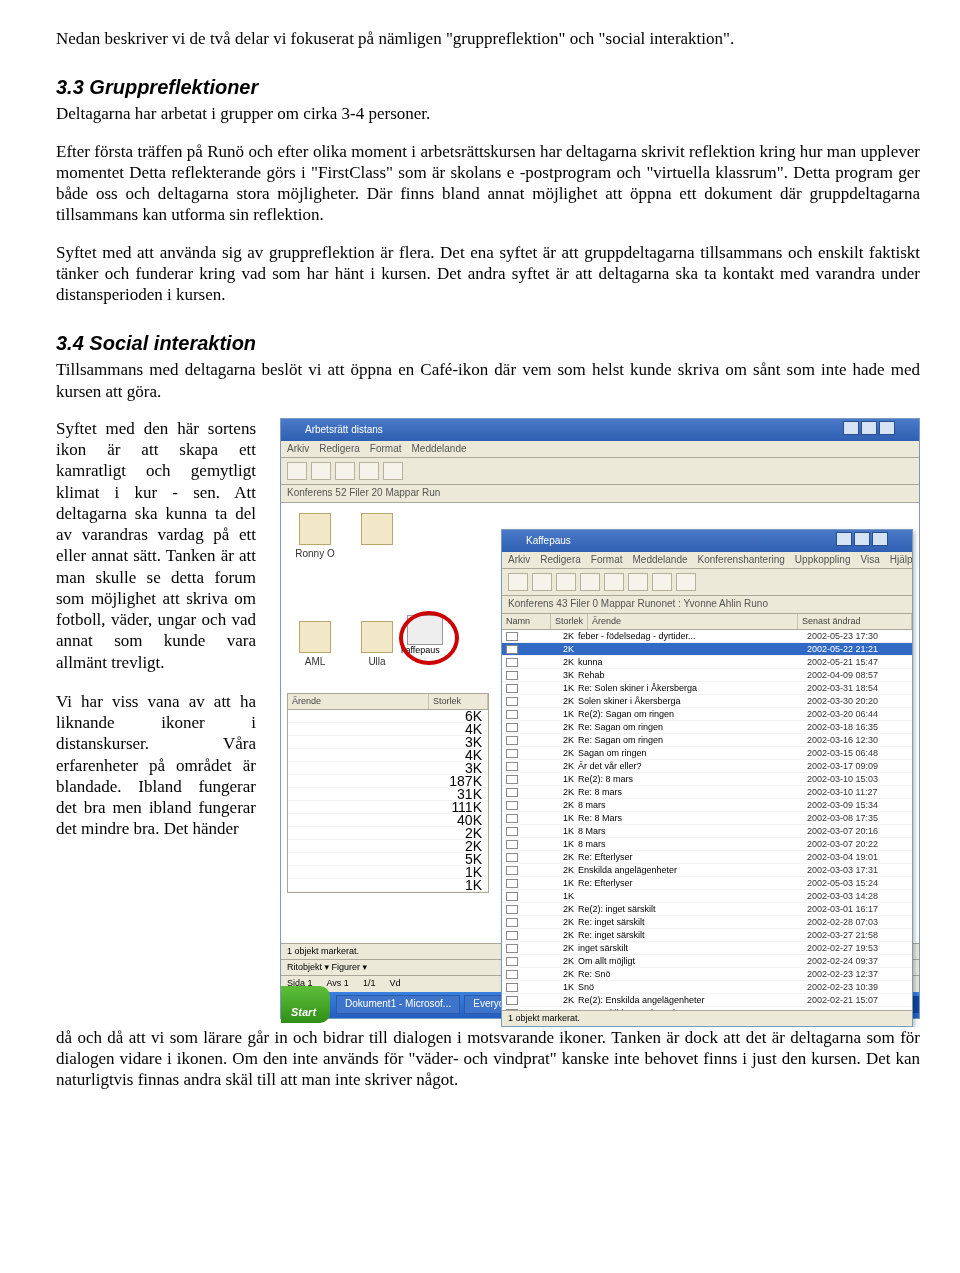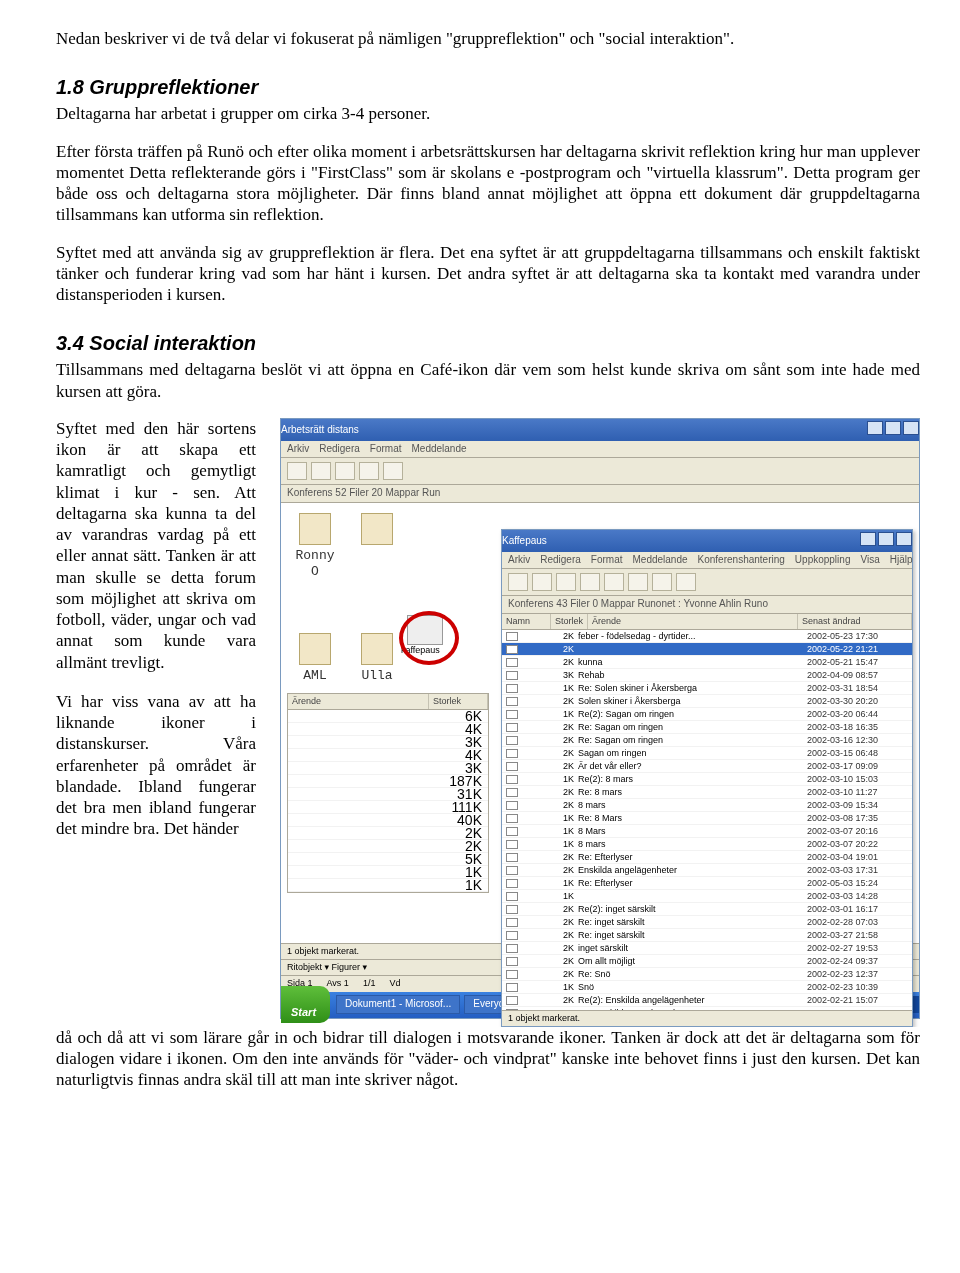--- a/index.html
+++ b/index.html
@@ -48,21 +48,21 @@
     border: 1px solid #7a9abf;
     background: #ece9d8;
     font-family: Tahoma, Arial, sans-serif;
     font-size: 10px;
     color: #000;
     position: relative;
   }
   .titlebar {
     background: linear-gradient(#4a79c7,#2f5fb1);
     color: #fff;
-    padding: 2px 0;
+    padding: 2px 24px;
     display: flex;
     justify-content: space-between;
     align-items: center;
     height: 18px;
   }
   .titlebar .btns span {
     display: inline-block;
     width: 14px; height: 12px;
     background: #d6e3f5;
     border: 1px solid #2a4f90;
@@ -97,21 +97,21 @@
   .icon-cell {
     width: 48px;
     text-align: center;
   }
   .icon-cell .ic {
     width: 30px; height: 30px;
     background: #f2e7c7;
     border: 1px solid #b8a76e;
     margin: 0 auto 3px auto;
   }
-  .icon-cell .lbl { font-size: 13px; color: #333; font-family: Liberation Mono, monospace; }
+  .icon-cell .lbl { font-size: 10px; color: #333; }
   .circle-highlight {
     position: absolute;
     left: 118px; top: 108px;
     width: 52px; height: 46px;
     border: 4px solid #c00;
     border-radius: 50%;
   }
   .kaffe-icon {
     position: absolute;
     left: 126px; top: 112px;
@@ -209,21 +209,21 @@
   .side-row { display:flex; font-size:14px; line-height:12px; border-bottom:1px solid #f2f2f2; }
   .side-row div:first-child { flex:1; padding-left:4px; }
   .side-row div:last-child { width:50px; text-align:right; padding-right:6px; }
 
 </style>
 </head>
 <body>
 
 <p>Nedan beskriver vi de två delar vi fokuserat på nämligen "gruppreflektion" och "social interaktion".</p>
 
-<h2>1.8 Gruppreflektioner</h2>
+<h2>3.3 Gruppreflektioner</h2>
 <p>Deltagarna har arbetat i grupper om cirka 3-4 personer.</p>
 <p>Efter första träffen på Runö och efter olika moment i arbetsrättskursen har deltagarna skrivit reflektion kring hur man upplever momentet Detta reflekterande görs i "FirstClass" som är skolans e -postprogram och "virtuella klassrum". Detta program ger både oss och deltagarna stora möjligheter. Där finns bland annat möjlighet att öppna ett dokument där gruppdeltagarna tillsammans kan utforma sin reflektion.</p>
 <p>Syftet med att använda sig av gruppreflektion är flera. Det ena syftet är att gruppdeltagarna tillsammans och enskilt faktiskt tänker och funderar kring vad som har hänt i kursen. Det andra syftet är att deltagarna ska ta kontakt med varandra under distansperioden i kursen.</p>
 
 <h2>3.4 Social interaktion</h2>
 <p>Tillsammans med deltagarna beslöt vi att öppna en Café-ikon där vem som helst kunde skriva om sånt som inte hade med kursen att göra.</p>
 
 <div class="float-wrap">
 
   <div class="screenshot">

